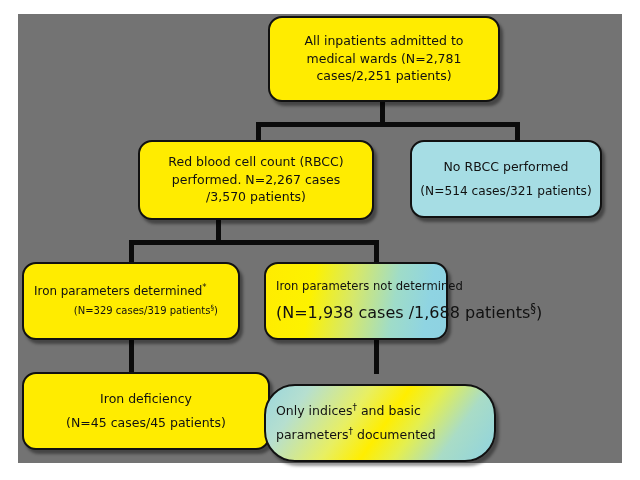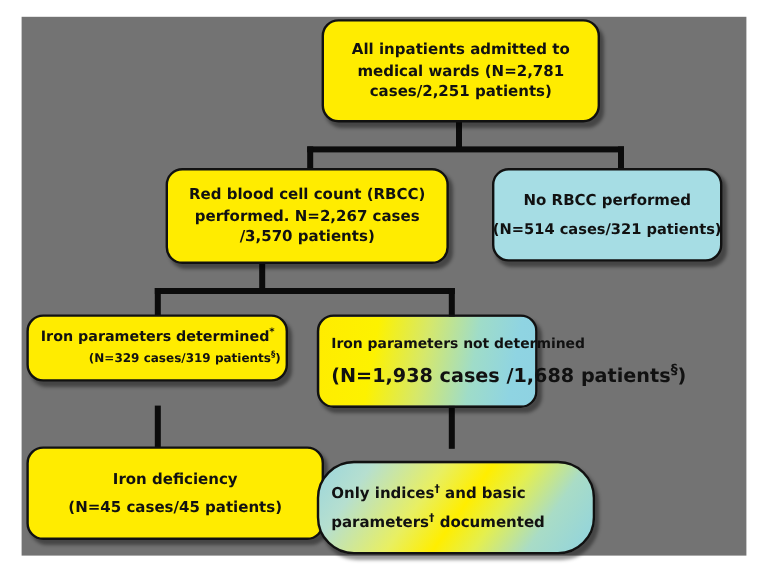--- a/index.html
+++ b/index.html
@@ -45,44 +45,44 @@
     box-sizing: border-box;
     border: 2px solid #111111;
     border-radius: 14px;
     box-shadow: 3px 4px 3px rgba(0,0,0,0.40);
     display: flex;
     flex-direction: column;
     align-items: center;
     justify-content: center;
     text-align: center;
     color: #111111;
-    font-weight: bold;
+    font-weight: normal;
     font-size: 12.5px;
     line-height: 1.0;
-    padding: 4px 4px;
+    padding: 4px 20px;
   }
   .node .ln {
     display: block;
     white-space: nowrap;
     margin: 2.5px 0;
   }
   .fill-yellow { background: #ffec00; }
   .fill-cyan   { background: #a6dde4; }
   .fill-grad-h {
     background: linear-gradient(100deg, #ffec00 0%, #fdf200 26%, #d6e86a 48%, #9fdcc8 70%, #8fd4e2 88%, #8ed2e2 100%);
   }
   .fill-grad-d {
     background: linear-gradient(125deg, #9ad6dd 0%, #b6dfcf 16%, #e8ef62 38%, #ffee00 52%, #e4ef4f 64%, #a9dcc6 80%, #8fd3e0 100%);
   }
 
   
   #n-top      { left: 268px; top: 16px;  width: 232px; height: 86px;  }
   #n-rbcc     { left: 138px; top: 140px; width: 236px; height: 80px;  }
   #n-norbcc   { left: 410px; top: 140px; width: 192px; height: 78px;  }
-  #n-ipd      { left: 22px;  top: 262px; width: 218px; height: 56px;  }
+  #n-ipd      { left: 22px;  top: 262px; width: 218px; height: 78px;  }
   #n-ipnd     { left: 264px; top: 262px; width: 184px; height: 78px;  }
   #n-irondef  { left: 22px;  top: 372px; width: 248px; height: 78px;  }
   #n-indices  { left: 264px; top: 384px; width: 232px; height: 78px; border-radius: 31px;  }
 
   #n-ipd  .ln,
   #n-ipnd .ln,
   #n-indices .ln { text-align: left; }
   #n-ipd, #n-ipnd, #n-indices { align-items: stretch; padding-left: 10px; }
   #n-ipd .ln  { margin: 4px 0; }
   #n-ipnd .ln { margin: 6px 0; }

